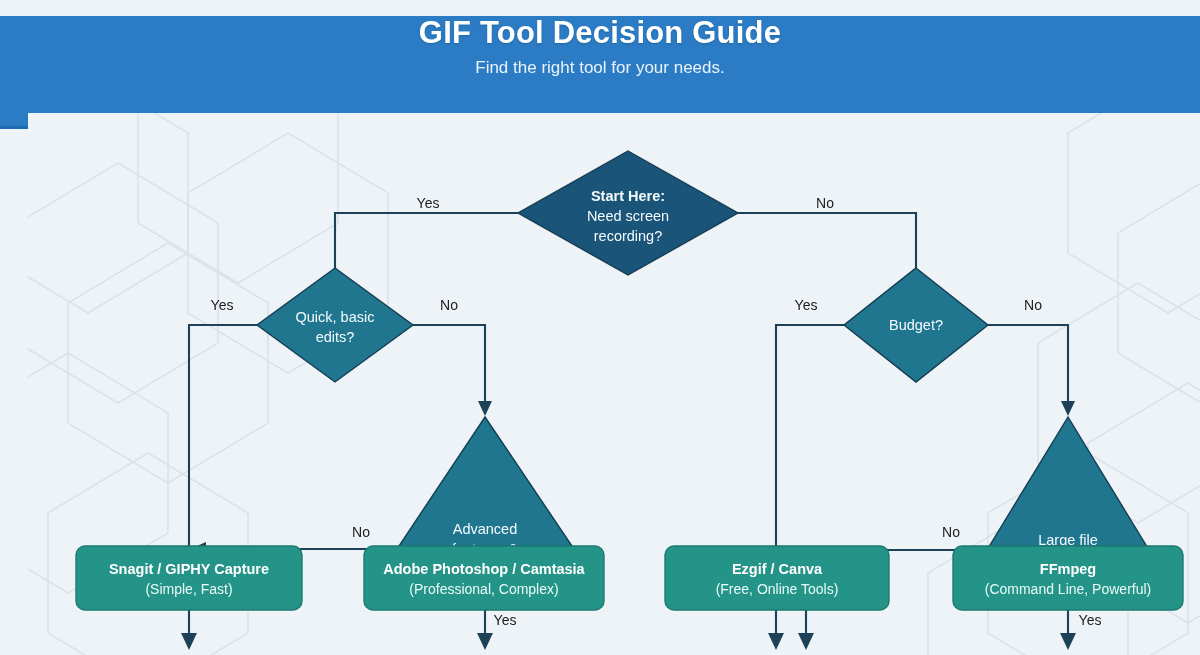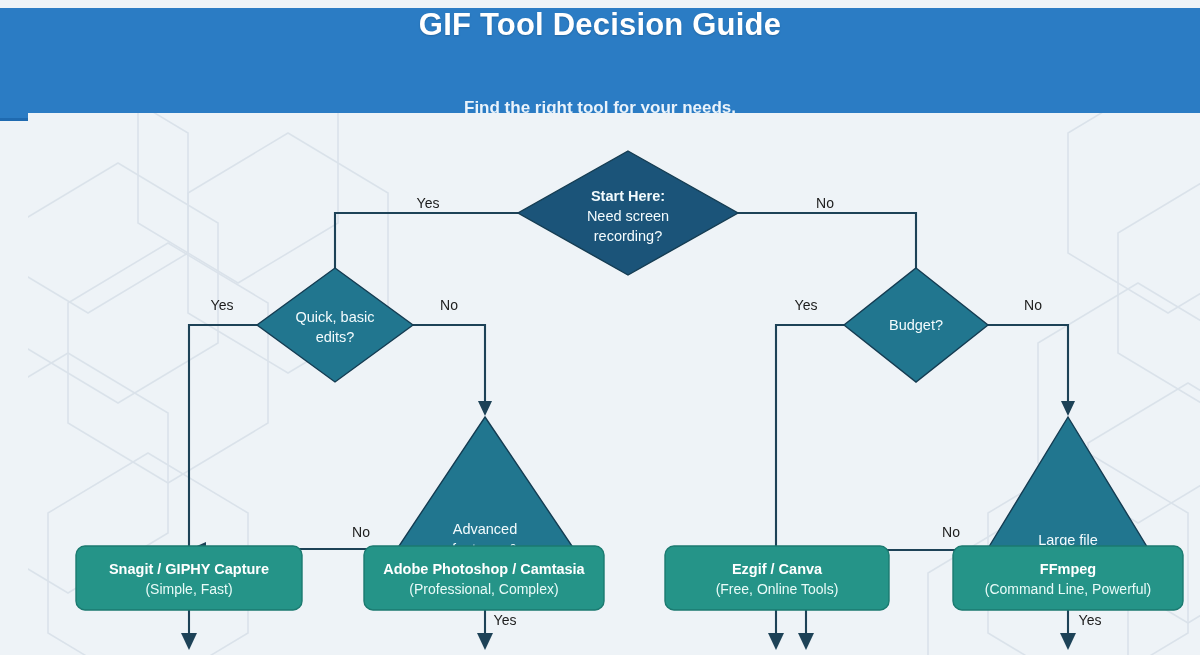--- a/index.html
+++ b/index.html
@@ -11,41 +11,41 @@
     background:#eef3f7;
   }
   #page {
     position:relative;
     width:1200px; height:655px;
     background:#eef3f7;
   }
 
   
   #header {
-    position:absolute; left:0; top:8px;
+    position:absolute; left:0; top:16px;
     width:1200px; height:113px;
     background:#2b7cc4;
     border-bottom:3px solid #1f6ab0;
     display:flex; flex-direction:column;
-    align-items:center; justify-content:space-between;
+    align-items:center; justify-content:flex-start;
     text-align:center;
   }
   #header-title {
     color:#ffffff;
     font-size:31px;
     font-weight:bold;
     letter-spacing:0.2px;
     line-height:1.1;
     text-shadow:0 1px 2px rgba(0,0,0,0.18);
   }
   #header-subtitle {
     color:#eaf3fb;
     font-size:17px;
-    font-weight:bold;
-    margin-top:25px;
+    font-weight:normal;
+    margin-top:9px;
     line-height:1.1;
   }
 
   
   #canvas-wrap {
     position:absolute; left:0; top:113px;
     width:1200px; height:542px;
     background:#eef3f7;
     overflow:hidden;
     margin-left:28px;

